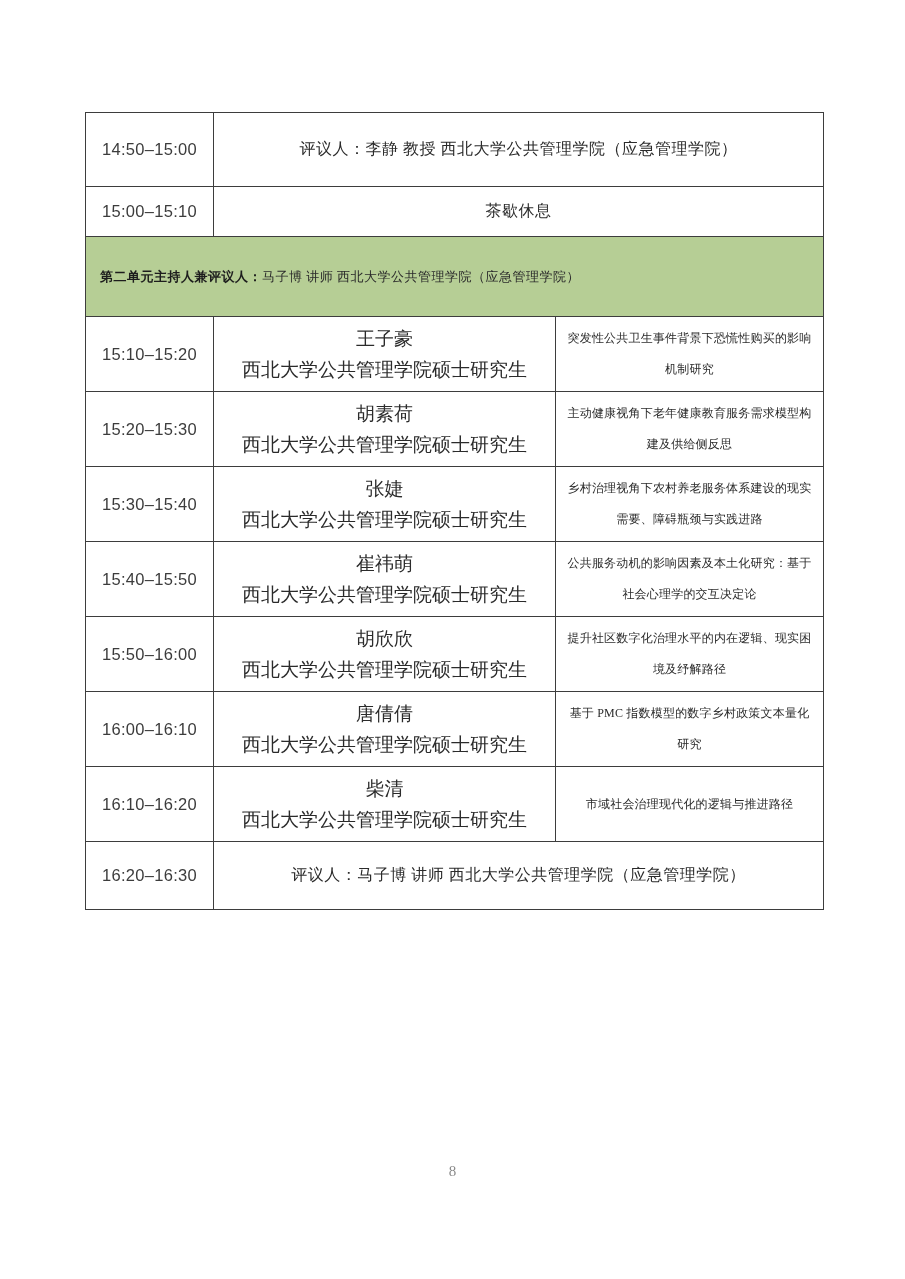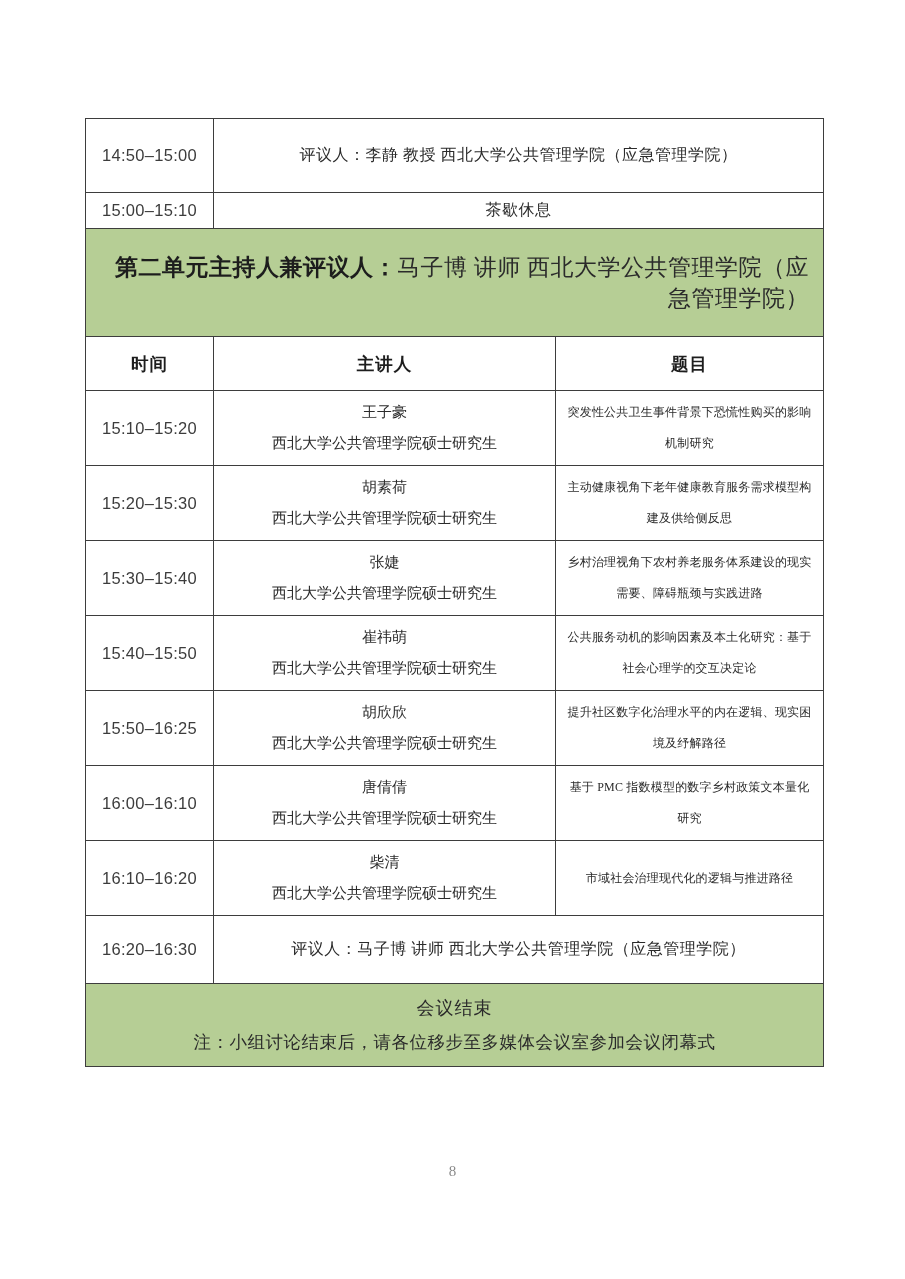--- a/index.html
+++ b/index.html
@@ -12,21 +12,21 @@
     position: relative;
   }
   .page {
     position: relative;
     width: 905px; height: 1279px;
     background: #fff;
     overflow: hidden;
   }
   table.doc-table {
     position: absolute;
-    left: 85px; top: 118px;
+    left: 85px; top: 112px;
     width: 738px;
     border-collapse: collapse;
     table-layout: fixed;
   }
   td, th {
     border: 1.5px solid #3d3d3d;
     padding: 0;
     vertical-align: middle;
   }
   col.c-time  { width: 128px; }
@@ -39,46 +39,46 @@
     font-size: 16.5px;
     letter-spacing: 0.3px;
     color: #3c3c3c;
   }
   .span-cell {
     text-align: center;
     font-size: 16px;
     letter-spacing: 0.5px;
   }
   tr.row-tall td { height: 74px; }
-  tr.row-short td { height: 36px; }
+  tr.row-short td { height: 50px; }
   tr.row-reviewer td { height: 68px; }
 
   tr.banner-row td {
-    height: 108px;
+    height: 80px;
     background: #b6ce95;
-    text-align: right;
-    font-size: 23px;
+    text-align: left;
+    font-size: 13px;
     letter-spacing: 0.5px;
     padding: 6px 14px;
   }
   .banner-label { font-weight: bold; color: #1d1d1d; }
 
   tr.header-row th {
     height: 54px;
     text-align: center;
     font-size: 17.5px;
     font-weight: bold;
     letter-spacing: 1px;
     color: #1d1d1d;
     background: #fff;
   }
 
   .speaker-cell {
     text-align: center;
-    font-size: 15px;
+    font-size: 19px;
     padding: 6px 8px;
   }
   .speaker-name { line-height: 31px; }
   .speaker-affiliation { line-height: 31px; }
 
   .title-cell {
     text-align: center;
     font-size: 12px;
     line-height: 31px;
     padding: 6px 10px;
@@ -124,25 +124,20 @@
         <td class="time-cell">15:00–15:10</td>
         <td class="span-cell" colspan="2">茶歇休息</td>
       </tr>
 
       <tr class="banner-row">
         <td colspan="3">
           <span class="banner-label">第二单元主持人兼评议人：</span><span>马子博 讲师 西北大学公共管理学院（应急管理学院）</span>
         </td>
       </tr>
 
-      <tr class="header-row">
-        <th>时间</th>
-        <th>主讲人</th>
-        <th>题目</th>
-      </tr>
 
   <tr class="speaker-row">
     <td class="time-cell">15:10–15:20</td>
     <td class="speaker-cell">
       <div class="speaker-name">王子豪</div>
       <div class="speaker-affiliation">西北大学公共管理学院硕士研究生</div>
     </td>
     <td class="title-cell">突发性公共卫生事件背景下恐慌性购买的影响机制研究</td>
   </tr>
 
@@ -167,21 +162,21 @@
   <tr class="speaker-row">
     <td class="time-cell">15:40–15:50</td>
     <td class="speaker-cell">
       <div class="speaker-name">崔祎萌</div>
       <div class="speaker-affiliation">西北大学公共管理学院硕士研究生</div>
     </td>
     <td class="title-cell">公共服务动机的影响因素及本土化研究：基于社会心理学的交互决定论</td>
   </tr>
 
   <tr class="speaker-row">
-    <td class="time-cell">15:50–16:25</td>
+    <td class="time-cell">15:50–16:00</td>
     <td class="speaker-cell">
       <div class="speaker-name">胡欣欣</div>
       <div class="speaker-affiliation">西北大学公共管理学院硕士研究生</div>
     </td>
     <td class="title-cell">提升社区数字化治理水平的内在逻辑、现实困境及纾解路径</td>
   </tr>
 
   <tr class="speaker-row">
     <td class="time-cell">16:00–16:10</td>
     <td class="speaker-cell">
@@ -197,24 +192,18 @@
       <div class="speaker-name">柴清</div>
       <div class="speaker-affiliation">西北大学公共管理学院硕士研究生</div>
     </td>
     <td class="title-cell">市域社会治理现代化的逻辑与推进路径</td>
   </tr>
 <tr class="row-reviewer" id="reviewer-row">
         <td class="time-cell">16:20–16:30</td>
         <td class="span-cell" colspan="2">评议人：马子博 讲师 西北大学公共管理学院（应急管理学院）</td>
       </tr>
 
-      <tr class="footer-row">
-        <td colspan="3">
-          <div class="footer-line1">会议结束</div>
-          <div class="footer-line2">注：小组讨论结束后，请各位移步至多媒体会议室参加会议闭幕式</div>
-        </td>
-      </tr>
 
     </tbody>
   </table>
 
   <div class="page-number">8</div>
 </div>
 
 </body></html>

